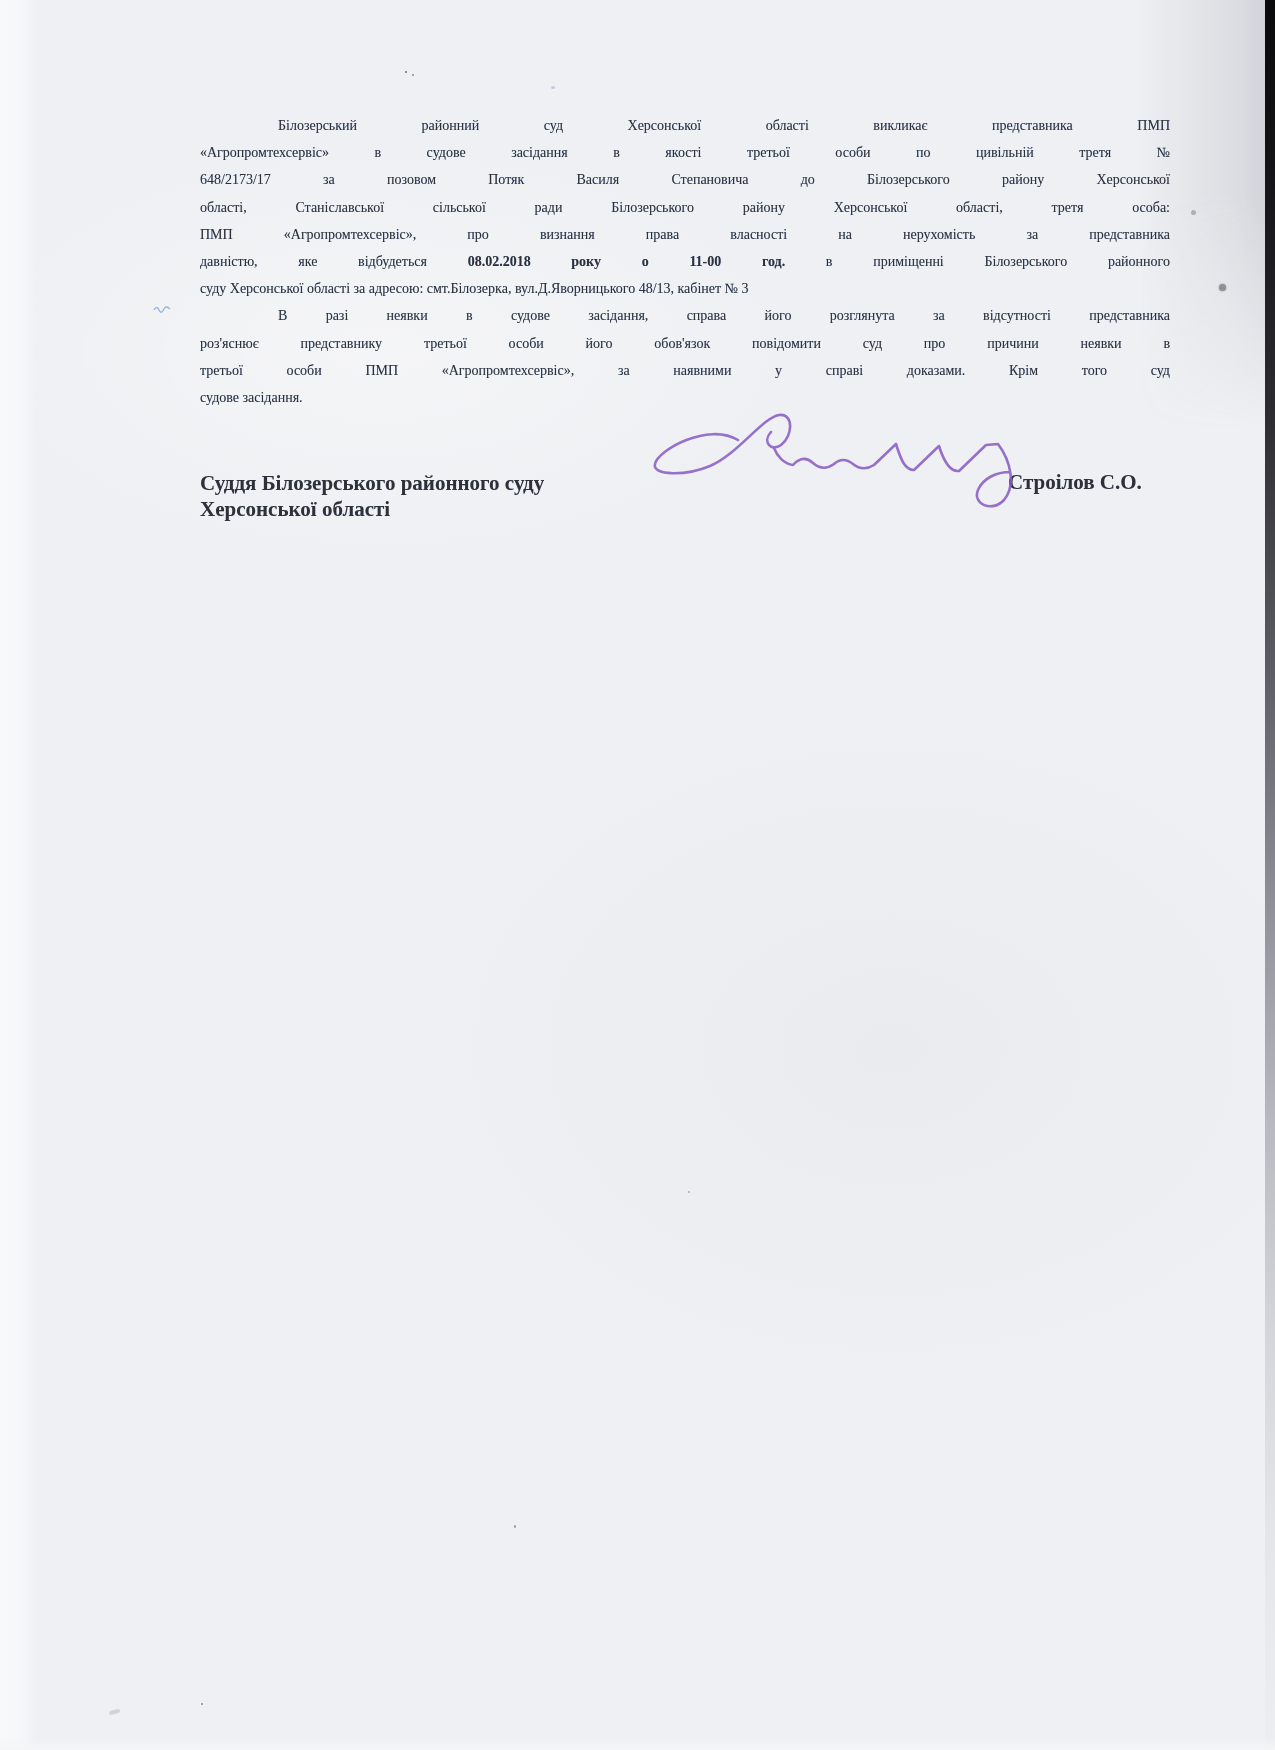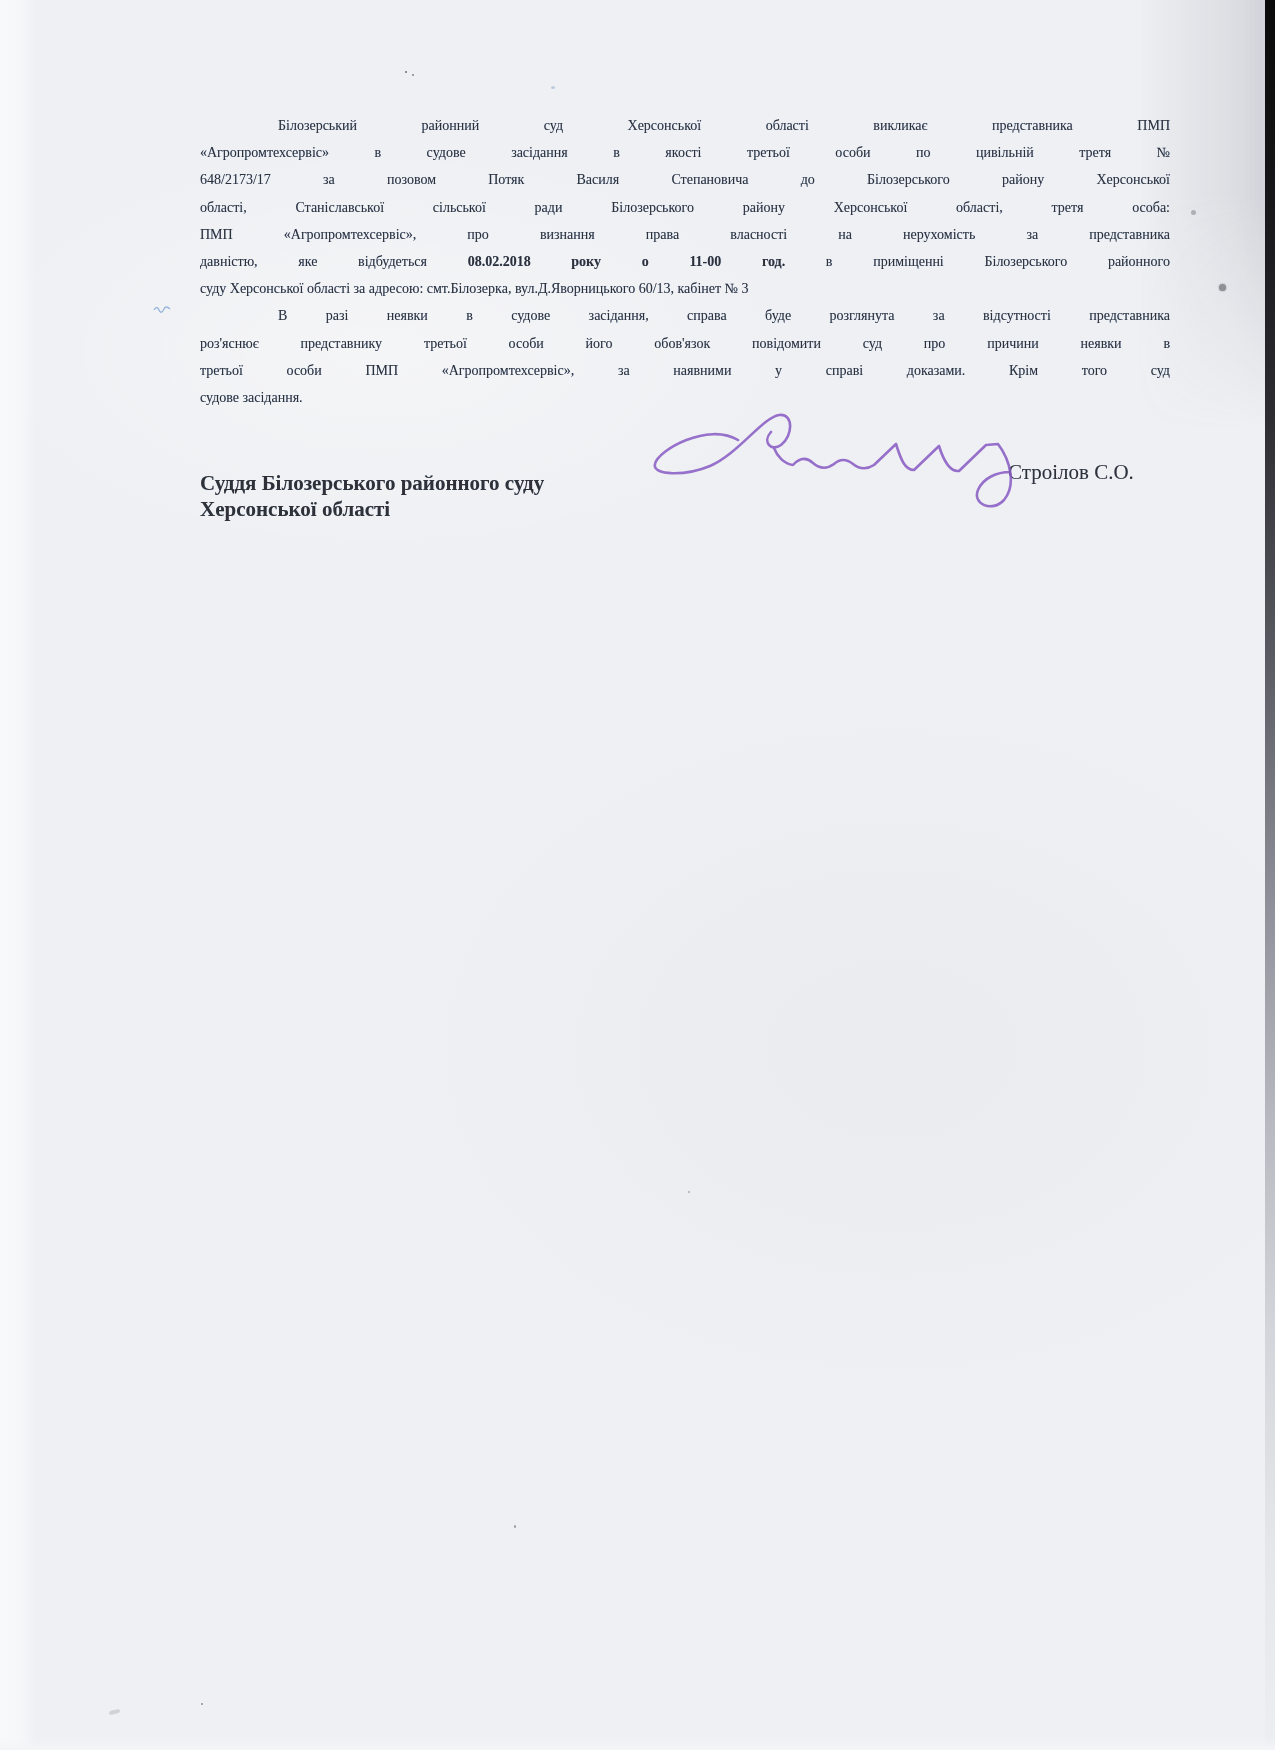--- a/index.html
+++ b/index.html
@@ -52,22 +52,22 @@
   .b { font-weight: bold; }
 
   .sig-left {
     position: absolute; left: 200px; top: 450px;
     font-size: 21px; font-weight: bold; line-height: 26px;
     color: var(--ink, #2f3138);
     text-shadow: 0 0 0.6px rgba(70,130,215,0.3);
     margin-top: 20px;
   }
   .sig-name {
-    position: absolute; left: 1008px; top: 460px;
-    font-size: 21px; font-weight: normal;
+    position: absolute; left: 1008px; top: 470px;
+    font-size: 21px; font-weight: bold;
     color: var(--ink, #2f3138);
     text-shadow: 0 0 0.6px rgba(70,130,215,0.3);
   }
   .signature-wrap {
     position: absolute; left: 642px; top: 404px; width: 392px; height: 118px;
   }
   .signature-wrap svg { width: 100%; height: 100%; }
 
   .speck { position: absolute; border-radius: 50%; }
 </style>
@@ -80,22 +80,22 @@
 <div class="edge-right"></div>
 <div class="edge-bottom"></div>
 
 <div class="doc-body">
     <div class="doc-line just indent"><span>Білозерський районний суд Херсонської області викликає представника ПМП</span></div>
     <div class="doc-line just"><span>«Агропромтехсервіс» в судове засідання в якості третьої особи по цивільній третя №</span></div>
     <div class="doc-line just"><span>648/2173/17 за позовом Потяк Василя Степановича до Білозерського району Херсонської</span></div>
     <div class="doc-line just"><span>області, Станіславської сільської ради Білозерського району Херсонської області, третя особа:</span></div>
     <div class="doc-line just"><span>ПМП «Агропромтехсервіс», про визнання права власності на нерухомість за представника</span></div>
     <div class="doc-line just"><span>давністю, яке відбудеться </span><span class="b">08.02.2018 року о 11-00 год.</span><span> в приміщенні Білозерського районного</span></div>
-    <div class="doc-line"><span>суду Херсонської області за адресою: смт.Білозерка, вул.Д.Яворницького 60/13, кабінет № 3</span></div>
-    <div class="doc-line just indent"><span>В разі неявки в судове засідання, справа буде розглянута за відсутності представника</span></div>
+    <div class="doc-line"><span>суду Херсонської області за адресою: смт.Білозерка, вул.Д.Яворницького 48/13, кабінет № 3</span></div>
+    <div class="doc-line just indent"><span>В разі неявки в судове засідання, справа його розглянута за відсутності представника</span></div>
     <div class="doc-line just"><span>роз'яснює представнику третьої особи його обов'язок повідомити суд про причини неявки в</span></div>
     <div class="doc-line just"><span>третьої особи ПМП «Агропромтехсервіс», за наявними у справі доказами. Крім того суд</span></div>
     <div class="doc-line"><span>судове засідання.</span></div>
   </div>
 
 <div class="sig-left">
   <div>Суддя Білозерського районного суду</div>
   <div>Херсонської області</div>
 </div>
 <div class="sig-name">Строілов С.О.</div>

